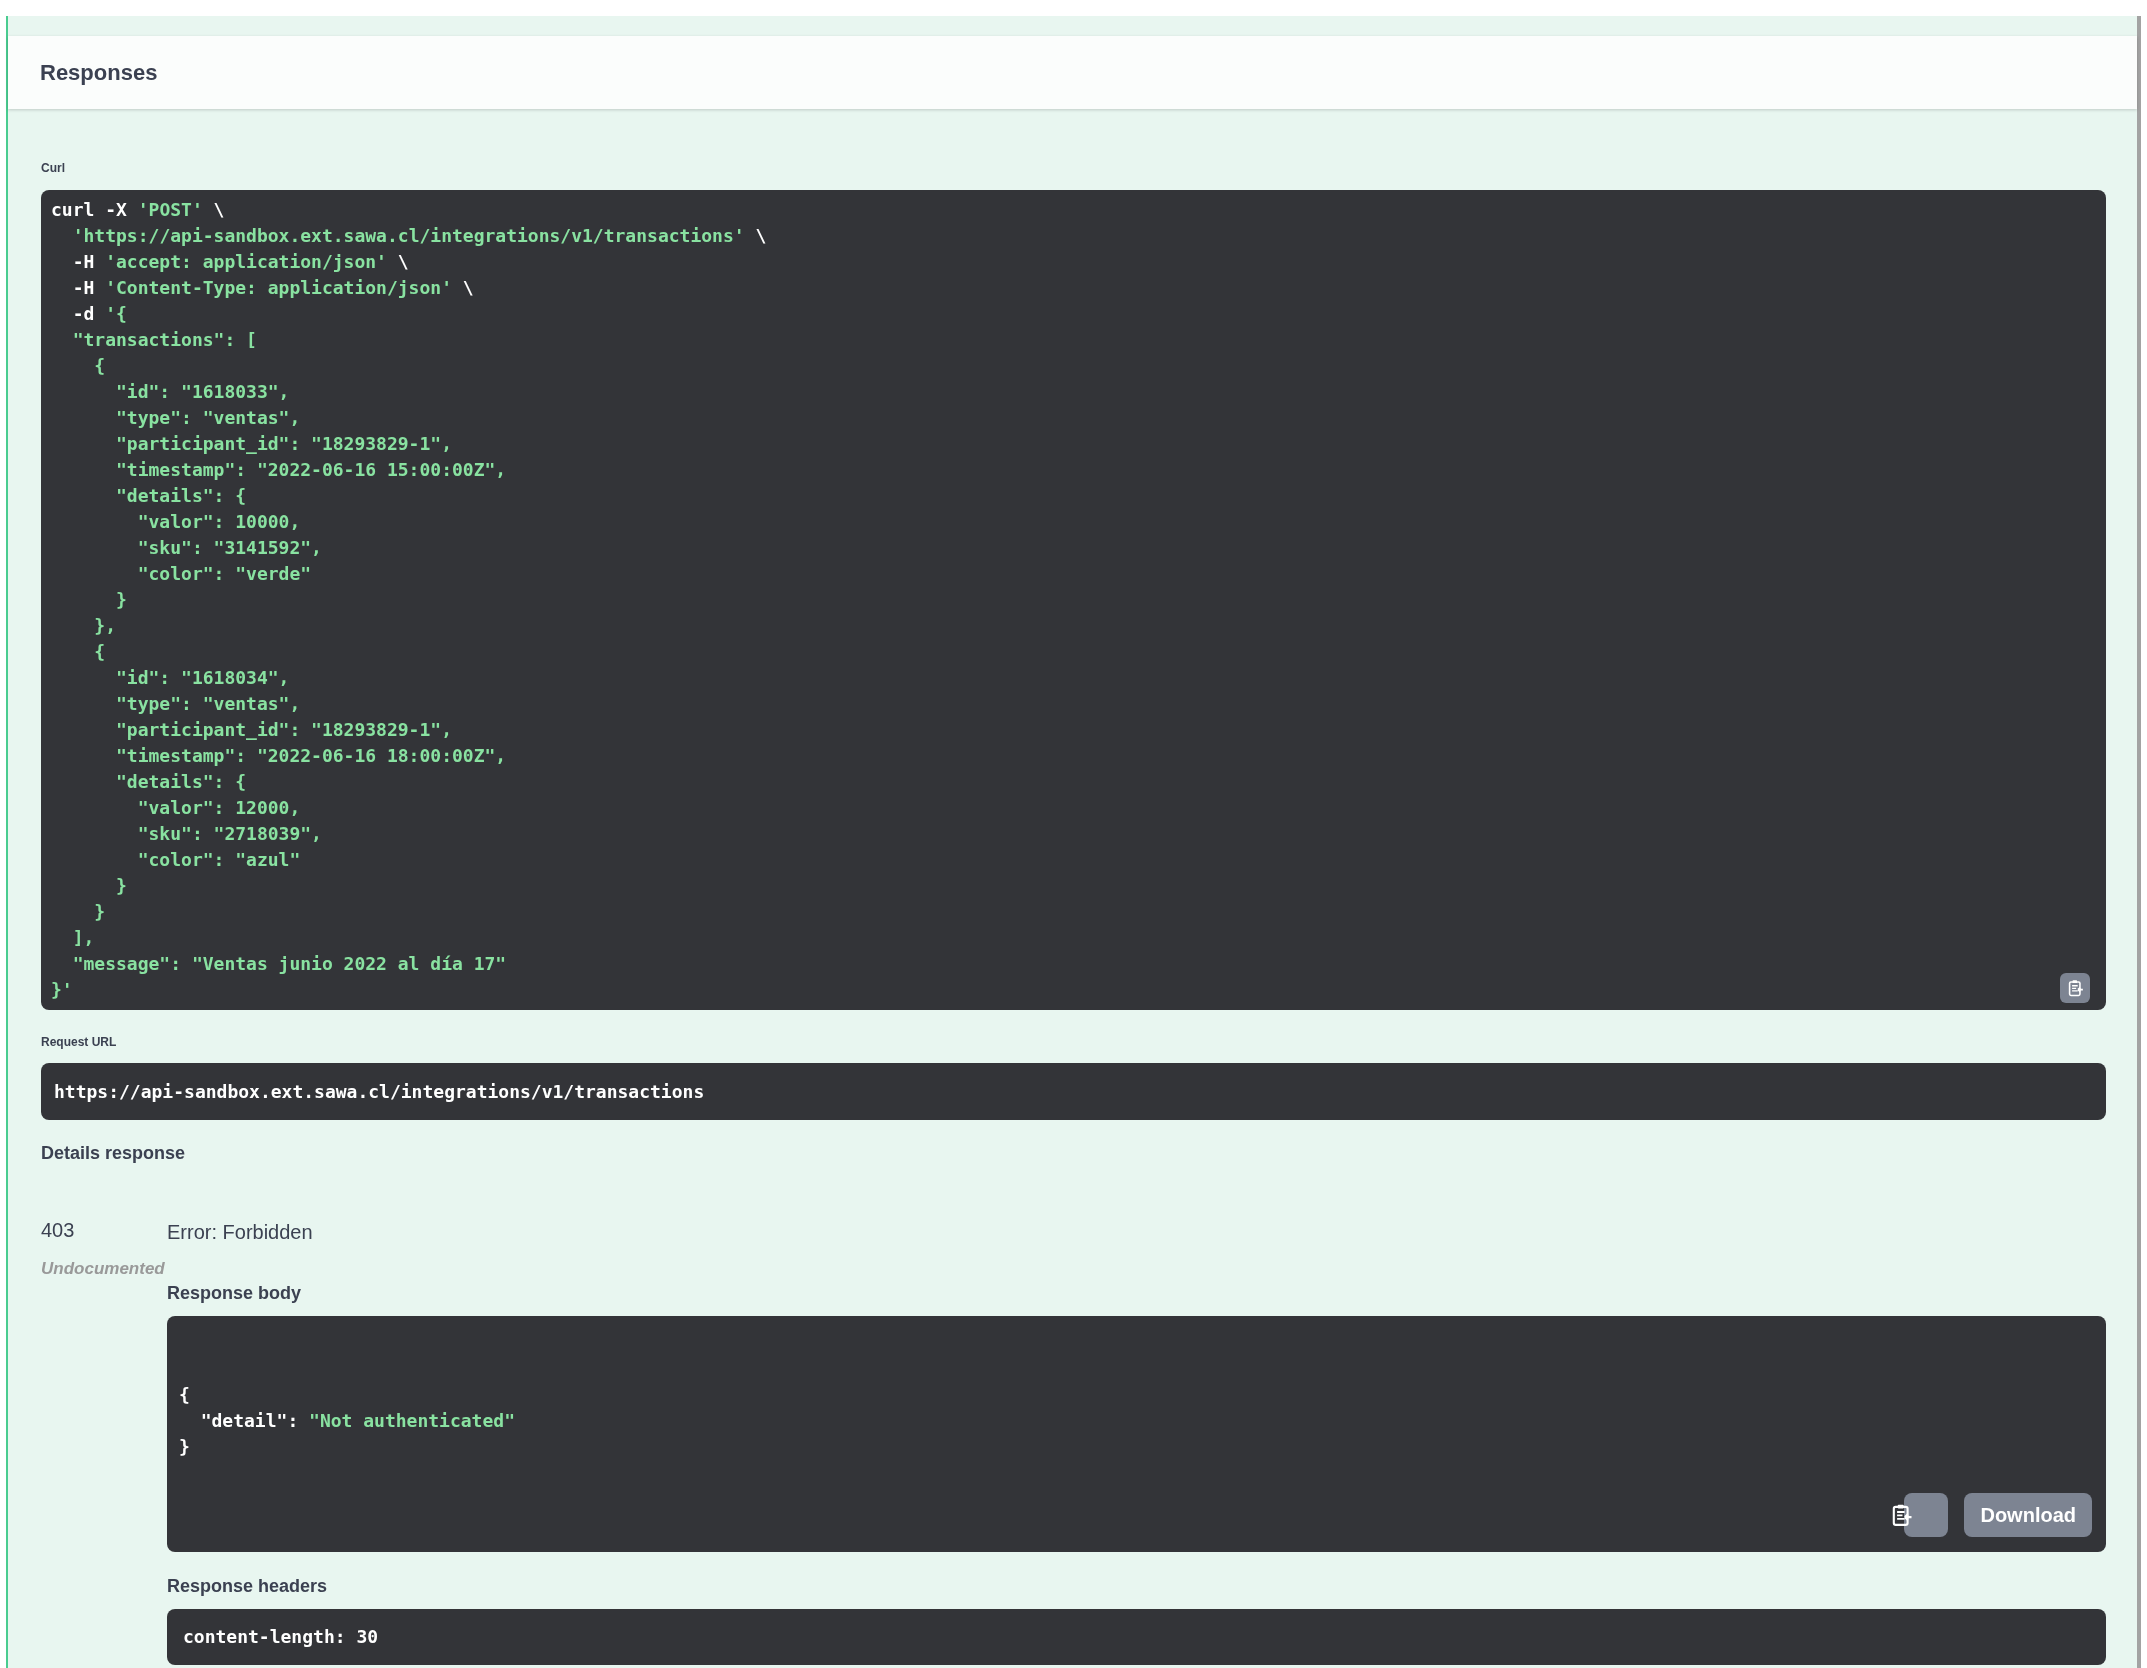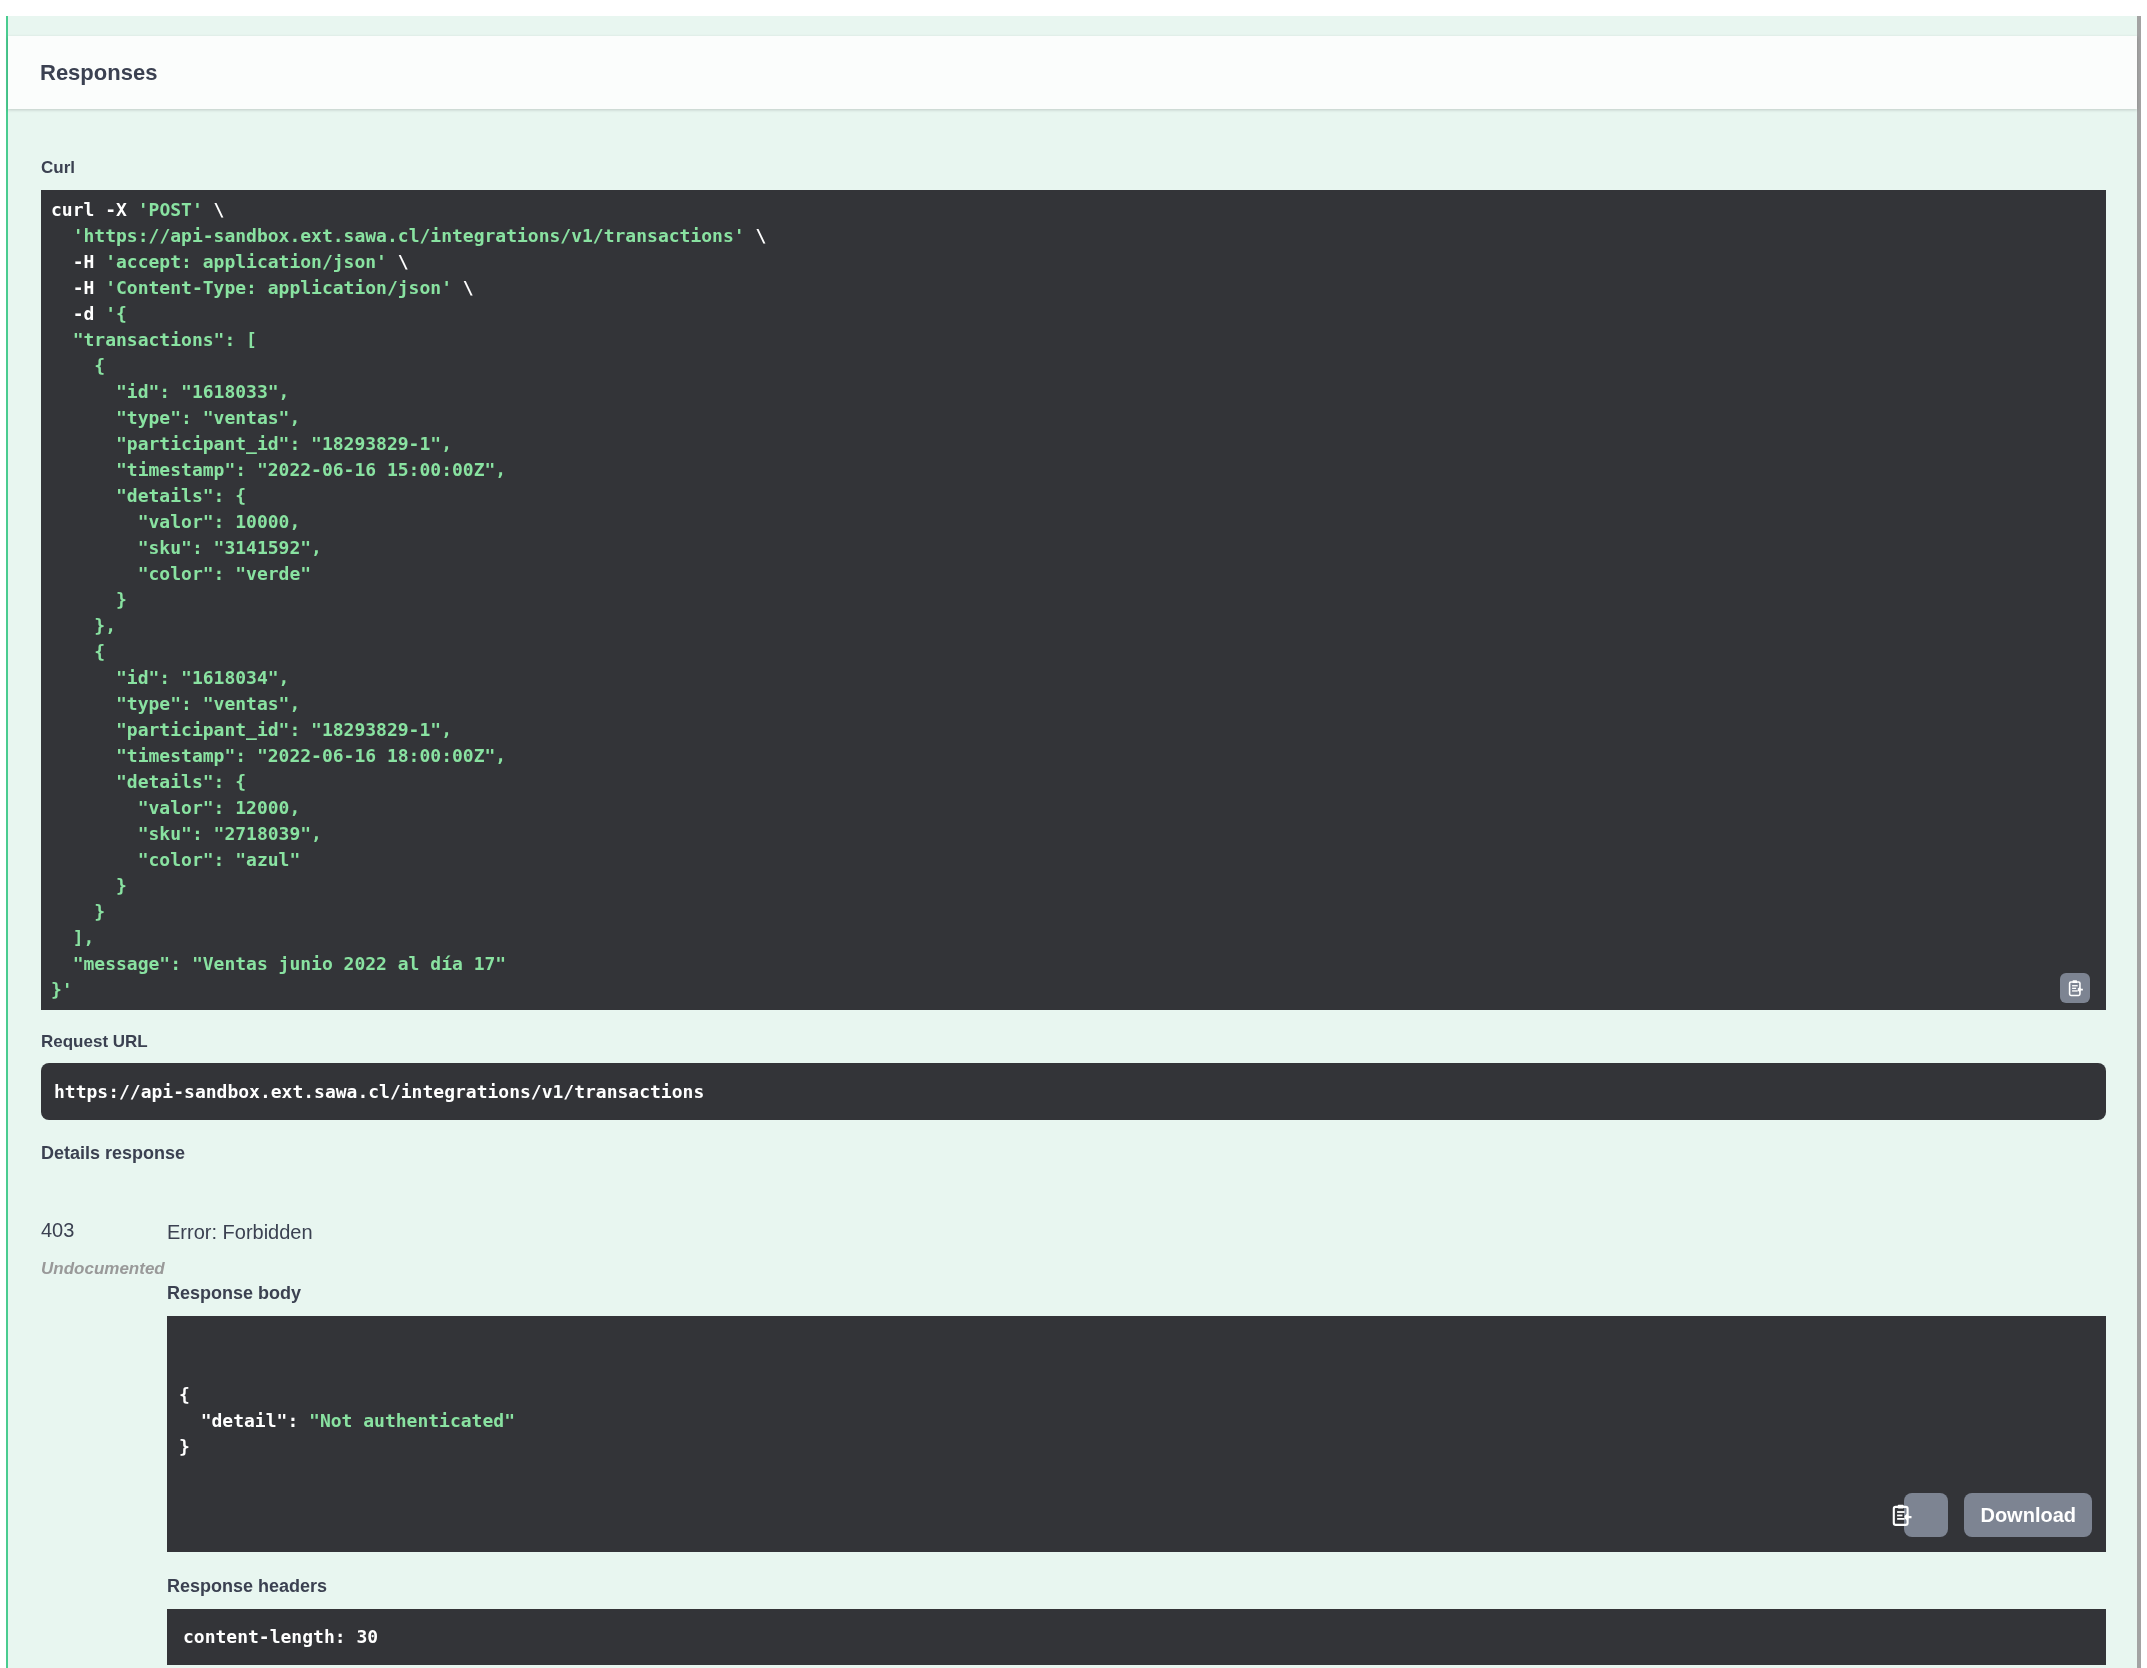--- a/index.html
+++ b/index.html
@@ -11,26 +11,26 @@
     border-left:2px solid #49cc90;border-right:4px solid #a3a3a3;
     box-sizing:border-box;
   }
   .section-header{
     margin-top:20px;height:73px;background:#fbfdfc;
     box-shadow:0 1px 3px rgba(0,0,0,0.18);
     display:flex;align-items:center;padding-left:32px;box-sizing:border-box;
   }
   .section-header h4{margin:0;font-size:22px;font-weight:700;color:#3b4151;}
   .content{padding:0 31px 0 33px;}
-  .block-label{font-size:17px;font-weight:700;color:#3b4151;line-height:22px;}
+  .block-label{font-size:12px;font-weight:700;color:#3b4151;line-height:22px;}
   .lbl-curl{margin:48px 0 11px 0;}
   .lbl-requrl{margin:21px 0 10px 0;}
   .lbl-server{margin:22px 0 0 0;font-size:18px;}
   .codeblock{
-    position:relative;background:#333438;border-radius:0;color:#ffffff;
+    position:relative;background:#333438;border-radius:8px;color:#ffffff;
     font-family:"DejaVu Sans Mono","Liberation Mono",monospace;
     font-size:18px;font-weight:700;line-height:26px;
     padding:7px 10px;white-space:pre;overflow:hidden;box-sizing:border-box;
   }
   .code-line{white-space:pre;}
   .tok-green{color:#89e2a1;}
   .tok-white{color:#ffffff;}
   .request-url-bar{
     background:#333438;border-radius:8px;height:57px;display:flex;align-items:center;
     padding:8px 13px;box-sizing:border-box;

